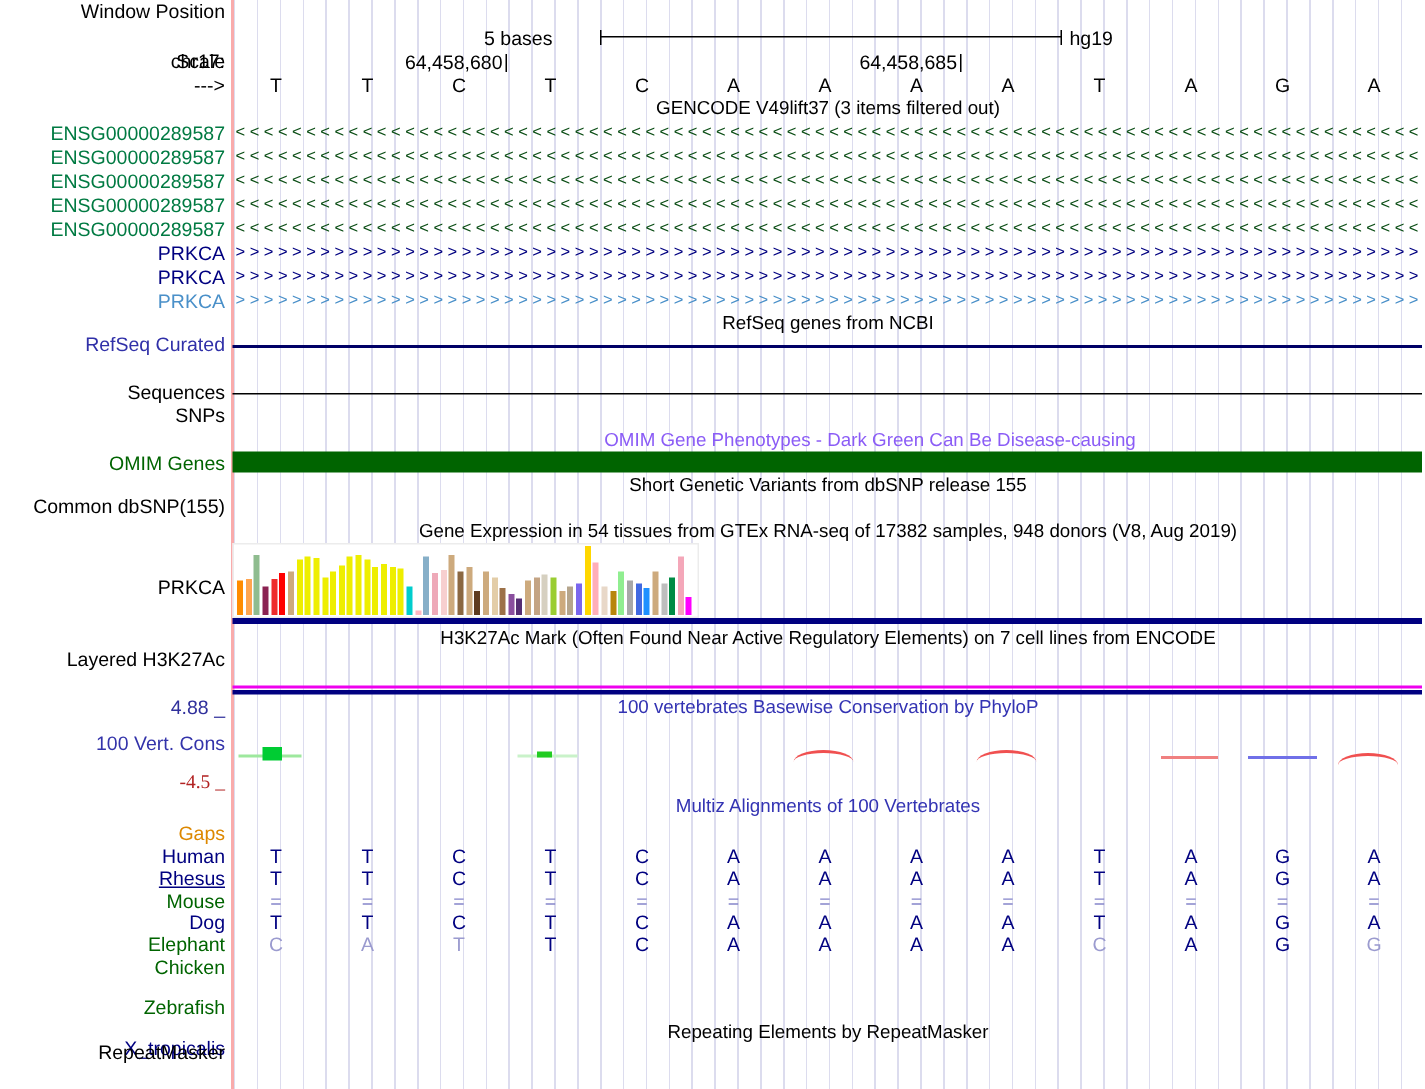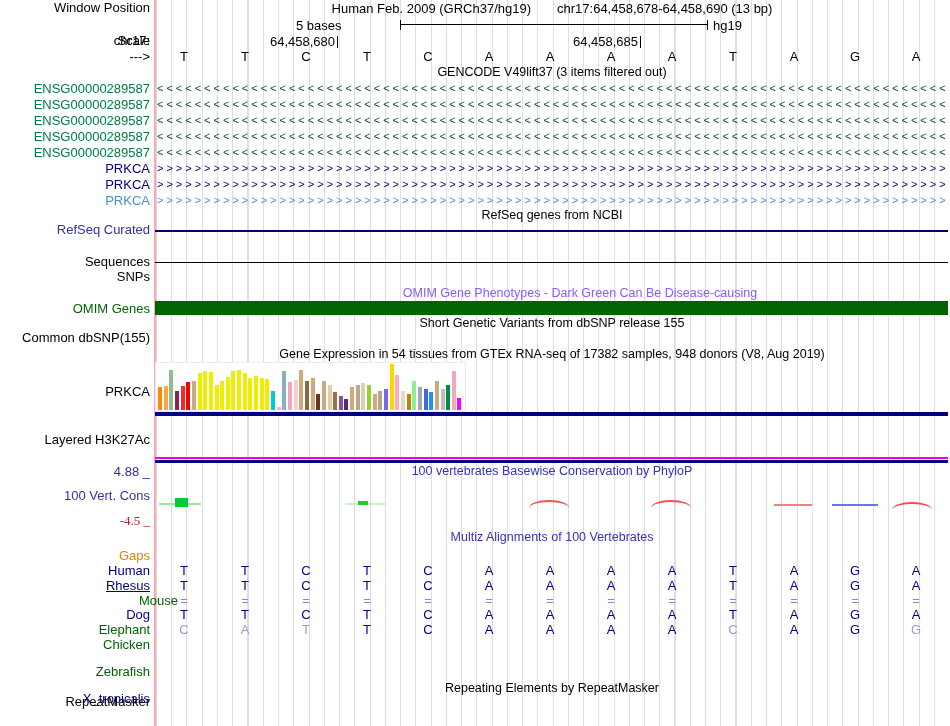--- a/index.html
+++ b/index.html
@@ -27,27 +27,23 @@
   .mark-arc{position:absolute;height:6px;border-radius:50% 50% 0 0/100% 100% 0 0;border-top:2px solid}
 </style>
 </head>
 <body>
 
 <div class="screen">
   <div class="grid"></div>
   <div class="pinkline"></div>
 
   <span class="lbl" style="top:1px">Window Position</span>
-  <div class="assembly-line">
-    <span>Human Feb. 2009 (GRCh37/hg19)</span>
-    <span>chr17:64,458,678-64,458,690 (13 bp)</span>
-  </div>
 
   <span class="lbl" style="top:34px">Scale</span>
-  <span style="position:absolute;left:296px;top:18px;width:99px;text-align:left">5 bases</span>
+  <span style="position:absolute;left:296px;top:18px;width:99px;text-align:center">5 bases</span>
   <div class="scale-line" style="left:400px;width:308px"></div>
   <div class="scale-endtick" style="left:400px"></div>
   <div class="scale-endtick" style="left:707px"></div>
   <span style="position:absolute;left:713px;top:18px">hg19</span>
 
   <span class="lbl" style="top:34px">chr17:</span>
   <div id="ruler">
       <span style="position: absolute; left: 235px; top: 34px; width: 100px; text-align: right;">64,458,680</span>
       <div class="tick" style="left: 337px; top: 36px;"></div>
       <span style="position: absolute; left: 538px; top: 34px; width: 100px; text-align: right;">64,458,685</span>
@@ -160,20 +156,21 @@
       <div class="gtexbar" style="left: 267.55px; height: 21px; background: rgb(65, 105, 225);"></div>
       <div class="gtexbar" style="left: 273.2px; height: 18px; background: rgb(30, 144, 255);"></div>
       <div class="gtexbar" style="left: 278.85px; height: 29px; background: rgb(205, 170, 125);"></div>
       <div class="gtexbar" style="left: 284.5px; height: 21px; background: rgb(190, 190, 190);"></div>
       <div class="gtexbar" style="left: 290.15px; height: 25px; background: rgb(0, 139, 69);"></div>
       <div class="gtexbar" style="left: 295.8px; height: 39px; background: rgb(244, 167, 185);"></div>
       <div class="gtexbar" style="left: 301.45px; height: 12px; background: rgb(255, 0, 255);"></div>
     </div>
   <div class="hline" style="top: 412px; height: 4px; background: rgb(0, 0, 128);" id="gtex-base"></div>
 
+  <div class="title" style="top:419px">H3K27Ac Mark (Often Found Near Active Regulatory Elements) on 7 cell lines from ENCODE</div>
   <span class="lbl" style="top:433px">Layered H3K27Ac</span>
   <div class="hline" style="top: 457px; height: 2px; background: rgb(238, 0, 238);" id="h3k-line"></div>
   <div class="hline" style="top: 459.5px; height: 3px; background: rgb(0, 0, 128);" id="h3k-border"></div>
 
   <span class="lbl" style="top: 465px; color: rgb(48, 48, 156);" id="phylop-max">4.88 _</span>
   <div class="title" style="top: 465px; color: rgb(51, 51, 179);" id="phylop-title">100 vertebrates Basewise Conservation by PhyloP</div>
   <span class="lbl" style="top: 489px; color: rgb(51, 51, 170); text-align: right;" id="cons-lbl">100 Vert. Cons</span>
   <span class="lbl" style="top: 514px; color: rgb(178, 34, 34); font-family: Liberation Serif, serif;" id="phylop-min">-4.5 _</span>
   <div id="cons-marks">
       <div class="mark-line" style="left: 159px; top: 503px; width: 42px; height: 2px; background: rgb(157, 232, 157);"></div>
@@ -216,21 +213,21 @@
         <span class="cell" style="left: 242px; color: rgb(0, 0, 128);">C</span>
         <span class="cell" style="left: 303px; color: rgb(0, 0, 128);">A</span>
         <span class="cell" style="left: 364px; color: rgb(0, 0, 128);">A</span>
         <span class="cell" style="left: 425px; color: rgb(0, 0, 128);">A</span>
         <span class="cell" style="left: 486px; color: rgb(0, 0, 128);">A</span>
         <span class="cell" style="left: 547px; color: rgb(0, 0, 128);">T</span>
         <span class="cell" style="left: 608px; color: rgb(0, 0, 128);">A</span>
         <span class="cell" style="left: 669px; color: rgb(0, 0, 128);">G</span>
         <span class="cell" style="left: 730px; color: rgb(0, 0, 128);">A</span>
       </div>
-      <span class="lbl" style="top: 594px; color: rgb(0, 100, 0); padding-left: 28px;">Mouse</span>
+      <span class="lbl" style="top: 594px; color: rgb(0, 100, 0);">Mouse</span>
       <div class="cellrow" style="top: 594px;">
         <span class="cell" style="left: -2px; color: rgb(136, 136, 204);">=</span>
         <span class="cell" style="left: 59px; color: rgb(136, 136, 204);">=</span>
         <span class="cell" style="left: 120px; color: rgb(136, 136, 204);">=</span>
         <span class="cell" style="left: 181px; color: rgb(136, 136, 204);">=</span>
         <span class="cell" style="left: 242px; color: rgb(136, 136, 204);">=</span>
         <span class="cell" style="left: 303px; color: rgb(136, 136, 204);">=</span>
         <span class="cell" style="left: 364px; color: rgb(136, 136, 204);">=</span>
         <span class="cell" style="left: 425px; color: rgb(136, 136, 204);">=</span>
         <span class="cell" style="left: 486px; color: rgb(136, 136, 204);">=</span>

